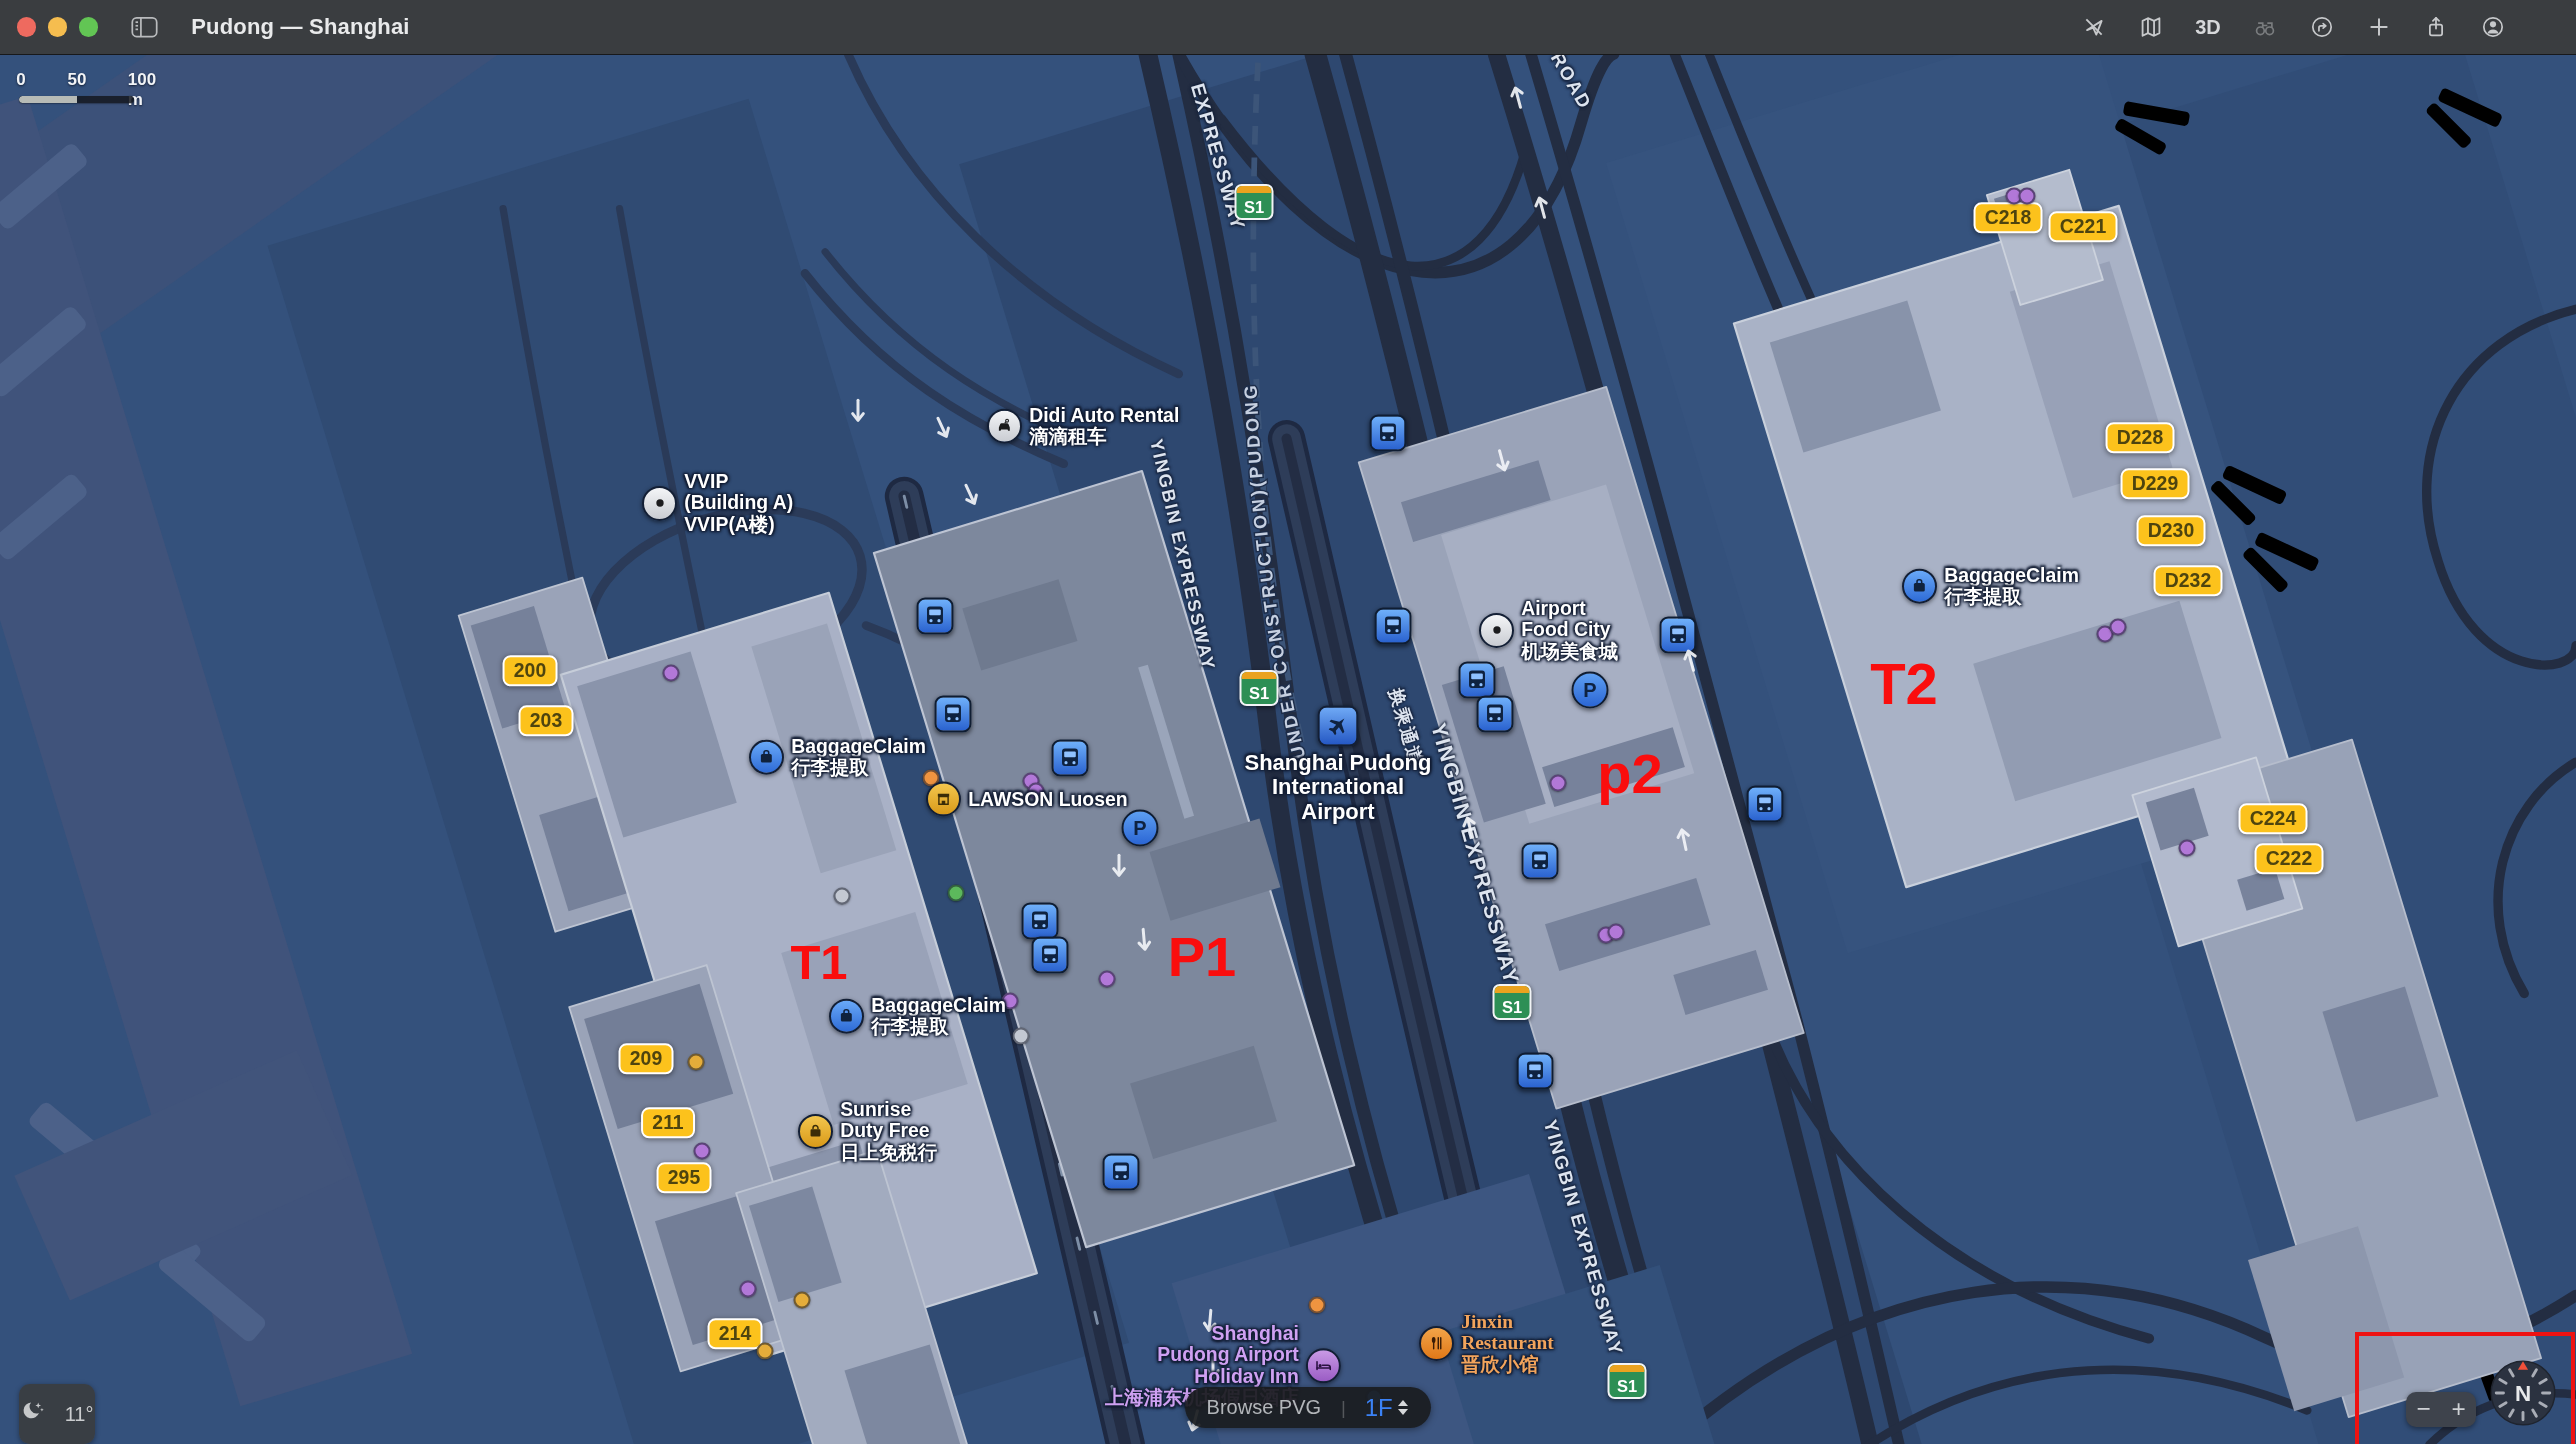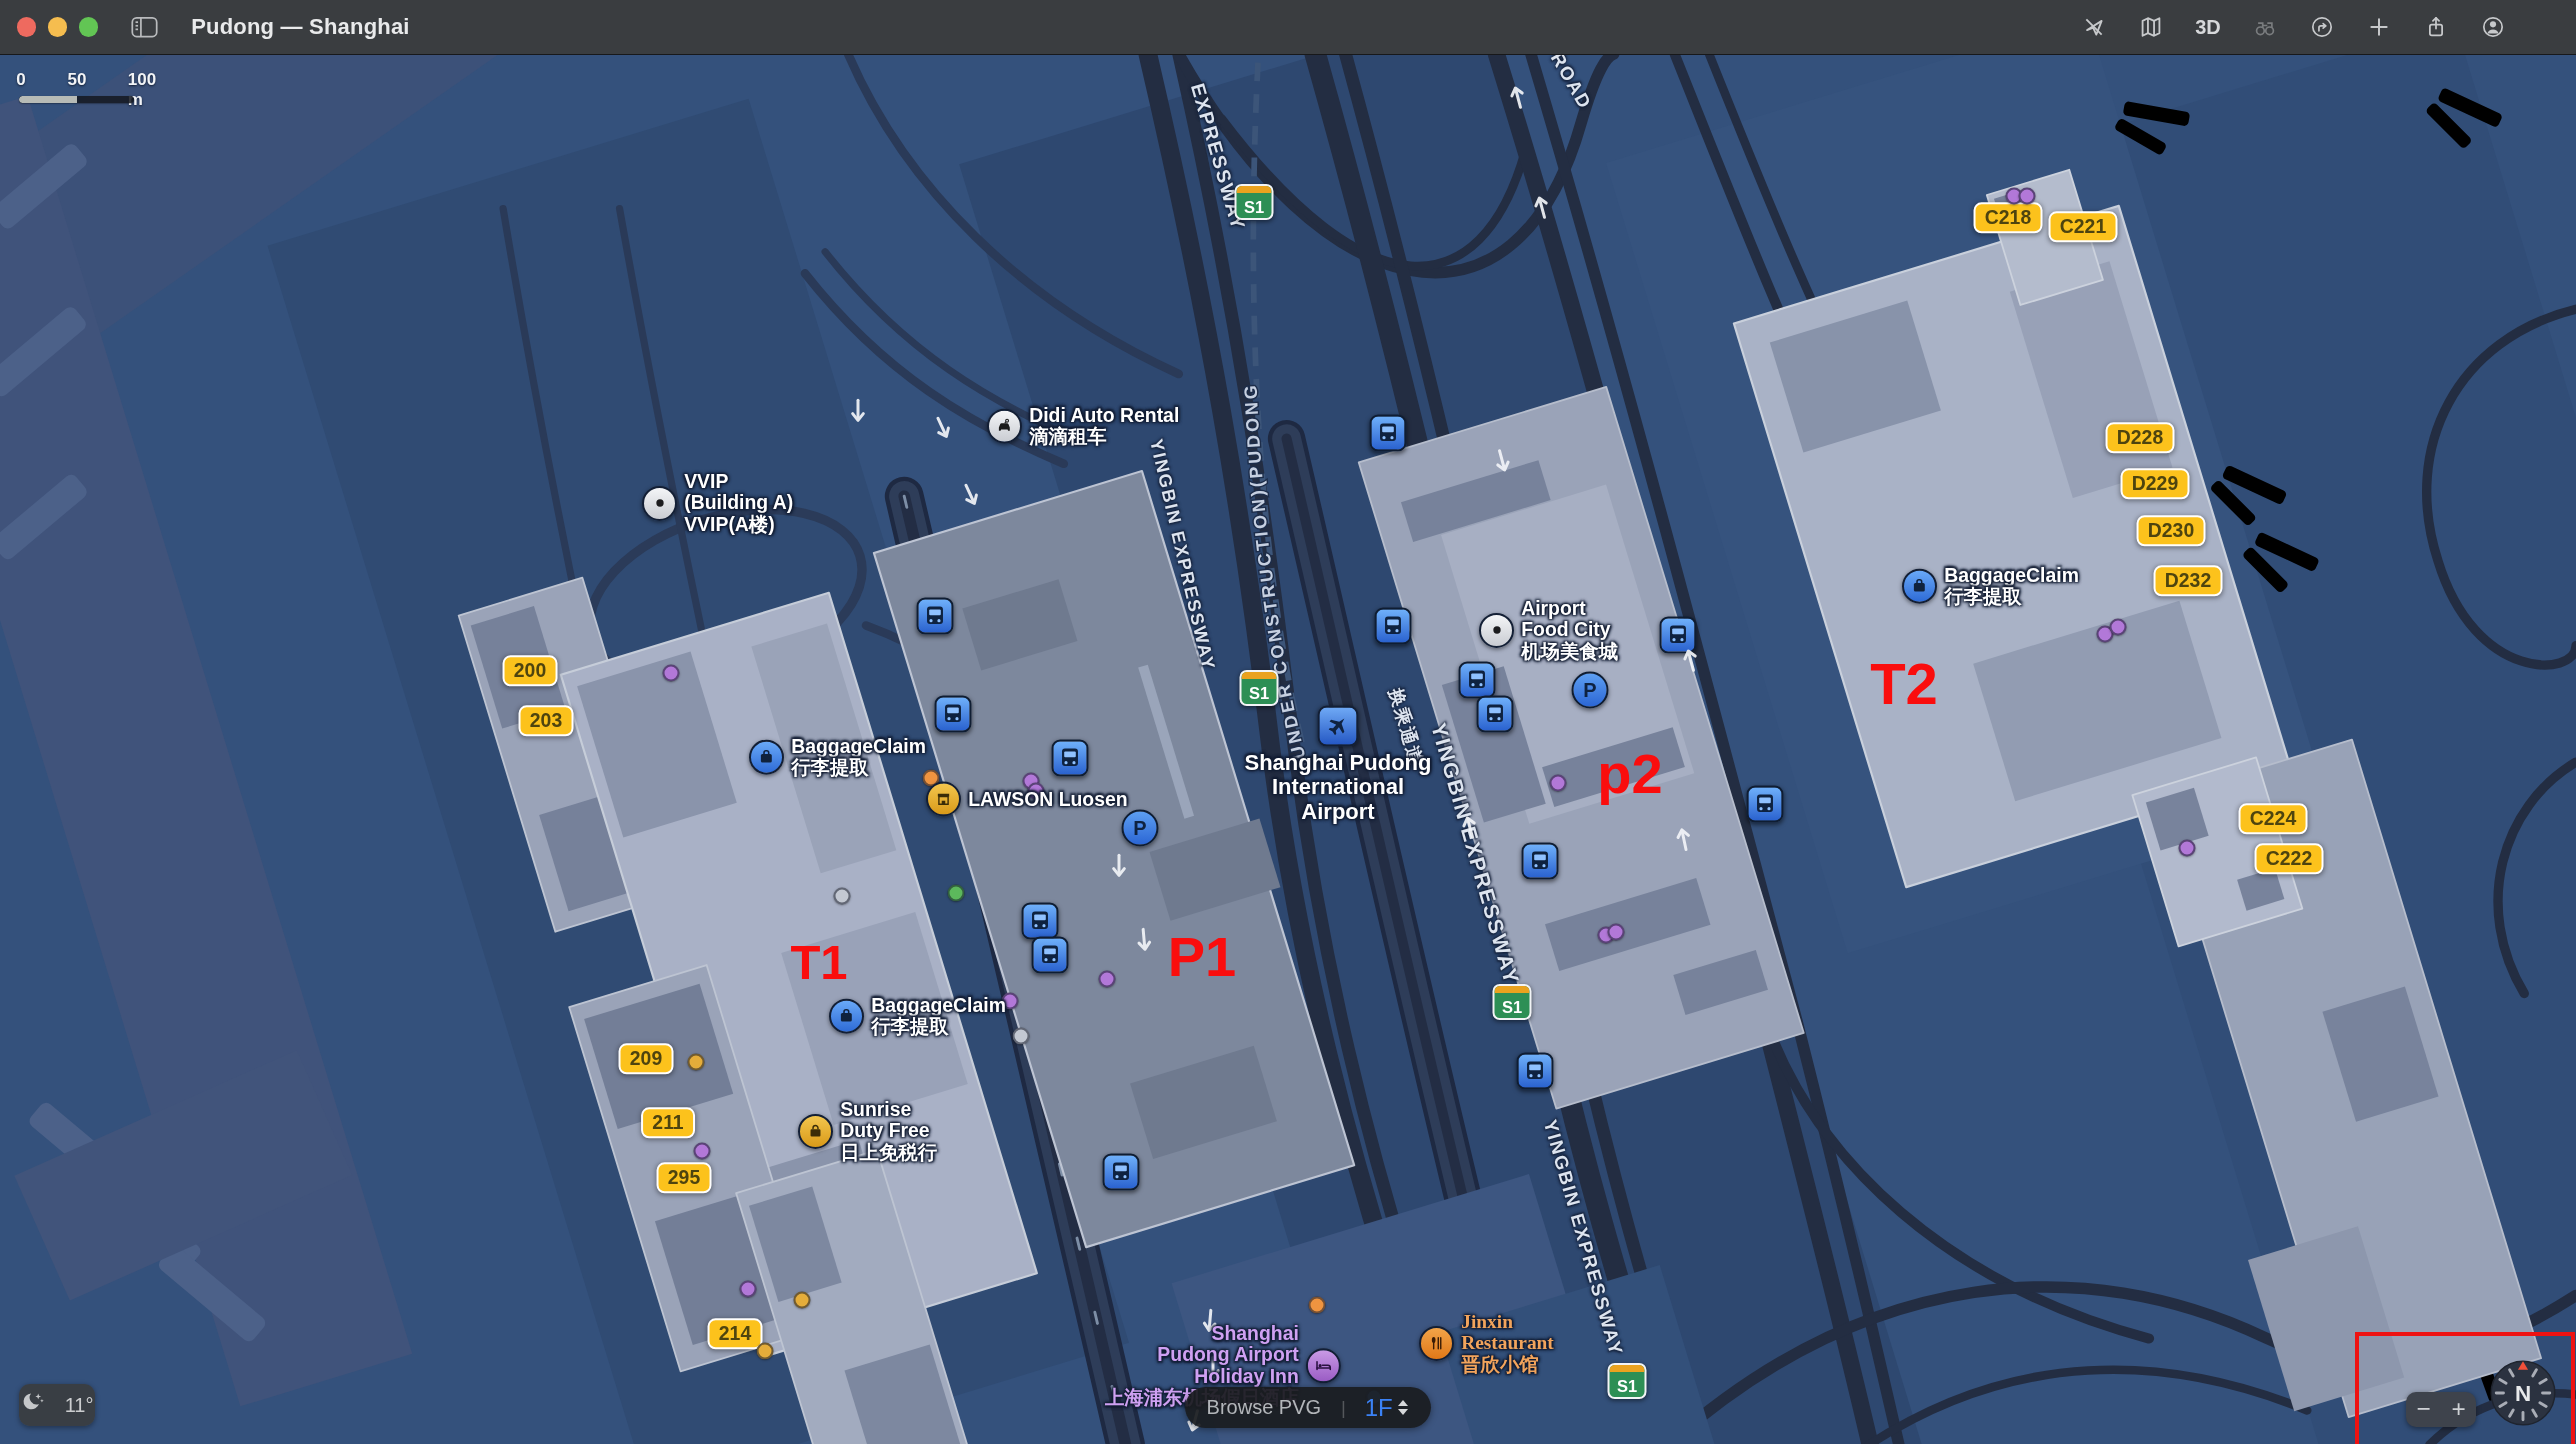--- a/index.html
+++ b/index.html
@@ -79,21 +79,21 @@
 
   
   #scalebar{position:absolute;left:0;top:54px;z-index:50;color:#f2f4f7;font-weight:700;font-size:17px;
     text-shadow:0 0.7px 2.2px rgba(10,18,32,.8);}
   .sc-tick{position:absolute;transform:translateX(-50%);top:16px;}
   #sc-bar{position:absolute;left:19.4px;top:42px;width:115px;height:6.5px;background:rgba(20,24,32,.85);
     border-radius:3.6px;overflow:hidden;box-shadow:0 0.7px 1.4px rgba(0,0,0,.4);}
   #sc-fill{width:50%;height:100%;background:#b7bbb6;border-radius:3.6px 0 0 3.6px;}
 
   
-  #weather-pill{position:absolute;left:19.4px;top:1384px;width:76px;height:42px;border-radius:10.8px;
+  #weather-pill{position:absolute;left:19.4px;top:1384px;width:76px;height:60px;border-radius:10.8px;
     background:rgba(58,61,65,.95);display:flex;align-items:center;justify-content:center;gap:19px;
     color:#cbcdcf;font-size:20px;font-weight:400;z-index:50;box-shadow:0 1.4px 5.8px rgba(0,0,0,.35);}
   #watermark{position:absolute;left:5.8px;top:1493px;font-size:21px;font-weight:700;z-index:45;
     color:rgba(130,138,152,.4);-webkit-text-stroke:1.1px rgba(215,222,232,.75);letter-spacing:1.4px;}
 
   #browse-bar{position:absolute;left:1185px;top:1387px;width:246px;height:41px;border-radius:21px;
     background:rgba(26,28,31,.93);display:flex;align-items:center;z-index:50;
     box-shadow:0 1.4px 7.2px rgba(0,0,0,.4);}
   #browse-label{margin-left:21.6px;color:#b3b6ba;font-size:20px;}
   #bb-sep{margin-left:20px;color:#54575b;font-size:18.7px;}

